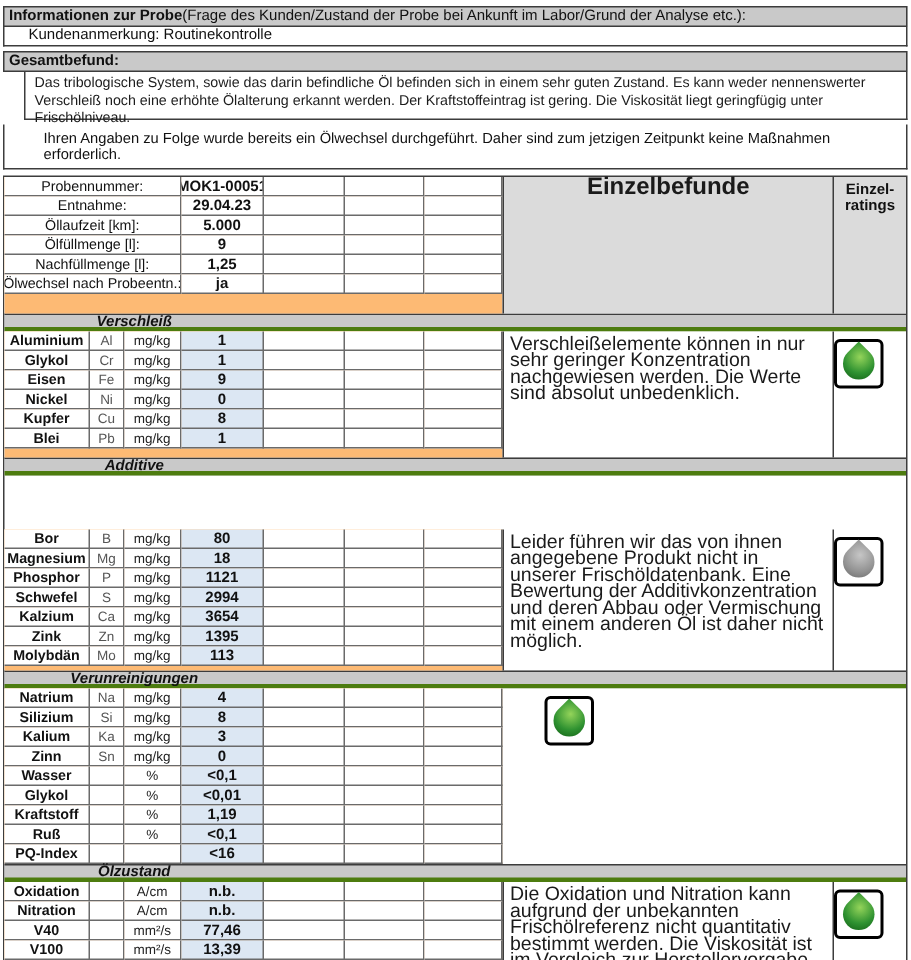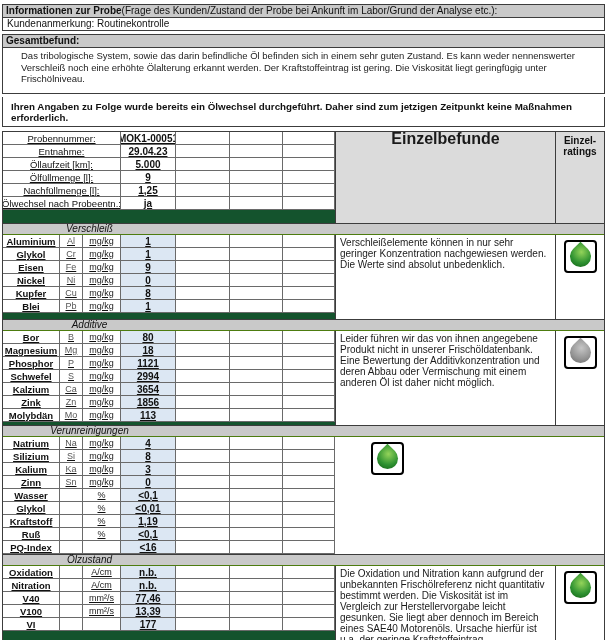--- a/index.html
+++ b/index.html
@@ -5,51 +5,51 @@
   * { margin:0; padding:0; box-sizing:border-box; }
   html,body { width:607px; height:640px; overflow:hidden; background:#fff;
     font-family:"Liberation Sans", sans-serif; color:#111; }
   .page { padding:4px 2px 0 2px; }
 
   
   .bar { background:var(--bar-bg); border:1px solid #3c3c3c; height:14px;
          font-size:10px; line-height:12px; padding:0 3px; display:flex; align-items:center; }
   .bar b { font-weight:bold; }
   .wbox { background:#fff; border:1px solid #3c3c3c; border-top:none; font-size:10px; }
-  .note-row { height:13px; line-height:12px; padding-left:4px; display:flex; align-items:center; }
-  .para { height:46px; padding:2px 18px; font-size:9.5px; line-height:11.5px; color:#1c1c1c; }
-  .reco { height:30px; padding-left:8px; display:flex; align-items:center; font-weight:bold; font-size:9.8px; }
+  .note-row { height:13px; line-height:12px; padding-left:16px; display:flex; align-items:center; }
+  .para { height:32px; padding:2px 6px; font-size:9.5px; line-height:11.5px; color:#1c1c1c;margin-left:14px; }
+  .reco { height:30px; padding-left:26px; display:flex; align-items:center; font-weight:normal; font-size:9.8px; }
   .gap3 { height:3px; } .gap4 { height:4px; }
 
   
   .table-wrap { width:603px; border:1px solid #3c3c3c; }
   .band { display:flex; background:#fff; }
-  .left { width:332px; display:flex; flex-direction:column; background:#14532d;text-decoration:underline; }
+  .left { width:332px; display:flex; flex-direction:column; background:#fdba74; }
   .mrow { display:flex; flex:0 0 13px; height:13px; }
   .cell { border-right:1px solid #6a6a6a; border-bottom:1px solid #6a6a6a;
           display:flex; align-items:center; justify-content:center;
           font-size:10px; line-height:11px; white-space:nowrap; overflow:hidden; background:#fff; }
   .c-label { width:57px; font-weight:bold; font-size:9.5px; }
   .c-sym   { width:23px; color:#555; font-size:9px; }
   .c-unit  { width:38px; color:#222; font-size:9px; }
   .c-val   { width:55px; font-weight:bold; background:var(--val-bg); }
   .c-e1 { width:54px; } .c-e2 { width:53px; } .c-e3 { width:52px; }
   .c-hlabel { width:118px; font-size:9.5px; }
   .c-hval   { width:55px; font-weight:bold; }
 
   .befunde { width:221px; border-left:1px solid #3c3c3c; border-right:1px solid #3c3c3c;
-             font-size:10px; line-height:11px; padding:2px 4px; color:#1a1a1a; }
-  .ratings { width:48px; display:flex; flex-direction:column; align-items:center; padding-top:5px; }
+             font-size:13px; line-height:11px; padding:2px 4px; color:#1a1a1a; }
+  .ratings { width:48px; display:flex; flex-direction:column; padding-top:5px; }
   .head-cell { background:var(--head-bg); }
   .befunde.head-cell { display:flex; justify-content:center; font-weight:bold;
                        font-size:16px; padding-top:1px; }
   .ratings-head { font-weight:bold; font-size:10px; line-height:11px; text-align:center; padding-top:3px; }
 
   .secbar { height:12px; background:var(--bar-bg);
-            border-top:1px solid #3c3c3c; border-bottom:1px solid #4d7c0f; }
+            border-top:1px solid #3c3c3c; border-bottom:3px solid #4d7c0f;font-weight:bold; }
   .sectitle { width:173px; text-align:center; font-style:italic; font-size:10px; line-height:10px; }
 
   
   .frame { width:33px; height:33px; border:2px solid #000; border-radius:4px;
            background:#fff; display:flex; align-items:center; justify-content:center; }
   .drop { width:21px; height:21px; border-radius:0 50% 50% 50%; transform:rotate(45deg); }
   .drop.green { background:radial-gradient(circle at 38% 32%, var(--green-light), var(--green-mid) 55%, var(--green-dark) 92%); }
   .drop.gray  { background:radial-gradient(circle at 38% 32%, var(--gray-light), var(--gray-mid) 58%, var(--gray-dark) 92%); }
 </style>
 </head>
@@ -200,21 +200,21 @@
           <div class="befunde">Verschleißelemente können in nur sehr geringer Konzentration nachgewiesen werden. Die Werte sind absolut unbedenklich.</div>
           <div class="ratings">
             <div class="frame">
               <div class="drop green"></div>
             </div>
           </div>
         </div>
         <div class="secbar">
           <div class="sectitle">Additive</div>
         </div>
-        <div class="band" style="height: 94px;">
+        <div class="band" style="height: 94px; margin-top: 36px;">
           <div class="left">
             <div class="mrow">
               <div class="cell c-label">Bor</div>
               <div class="cell c-sym">B</div>
               <div class="cell c-unit">mg/kg</div>
               <div class="cell c-val">80</div>
               <div class="cell c-e1"></div>
               <div class="cell c-e2"></div>
               <div class="cell c-e3"></div>
             </div>
@@ -251,21 +251,21 @@
               <div class="cell c-unit">mg/kg</div>
               <div class="cell c-val">3654</div>
               <div class="cell c-e1"></div>
               <div class="cell c-e2"></div>
               <div class="cell c-e3"></div>
             </div>
             <div class="mrow">
               <div class="cell c-label">Zink</div>
               <div class="cell c-sym">Zn</div>
               <div class="cell c-unit">mg/kg</div>
-              <div class="cell c-val">1856</div>
+              <div class="cell c-val">1395</div>
               <div class="cell c-e1"></div>
               <div class="cell c-e2"></div>
               <div class="cell c-e3"></div>
             </div>
             <div class="mrow">
               <div class="cell c-label">Molybdän</div>
               <div class="cell c-sym">Mo</div>
               <div class="cell c-unit">mg/kg</div>
               <div class="cell c-val">113</div>
               <div class="cell c-e1"></div>

